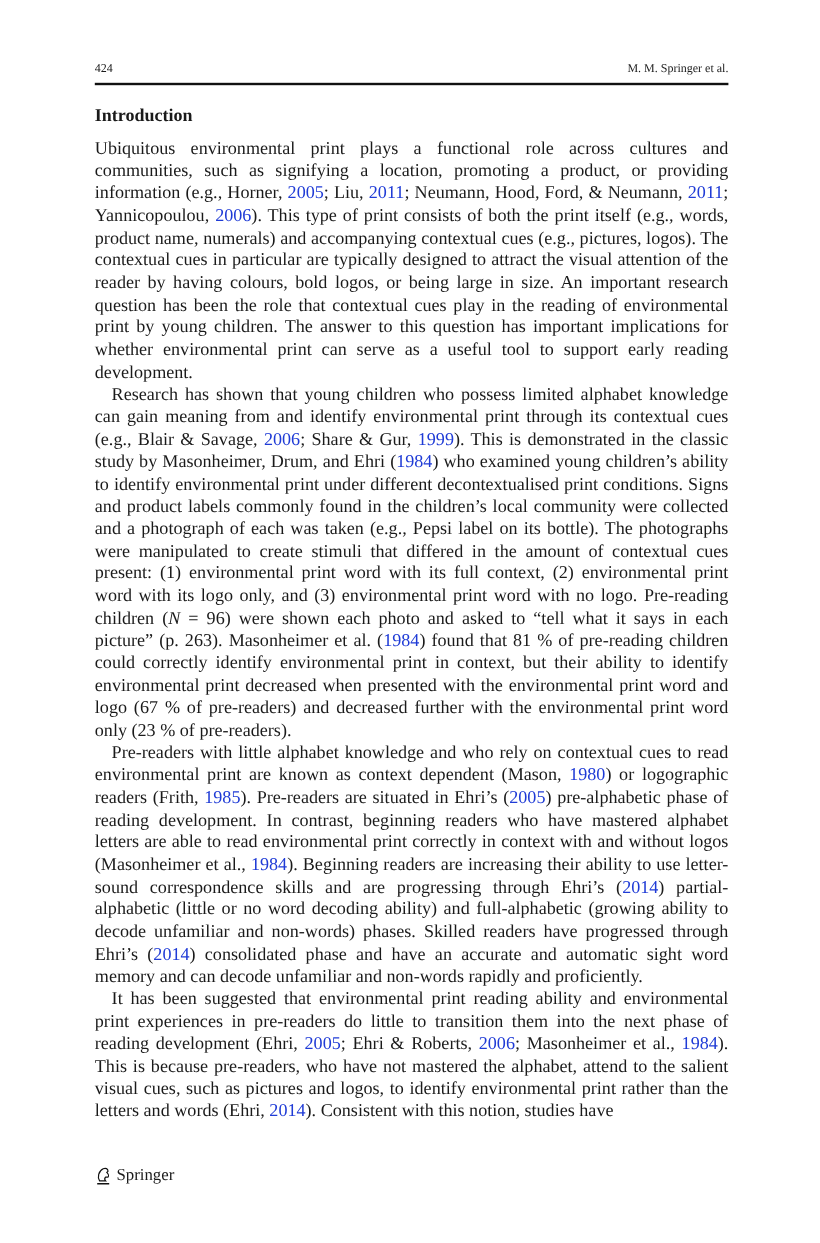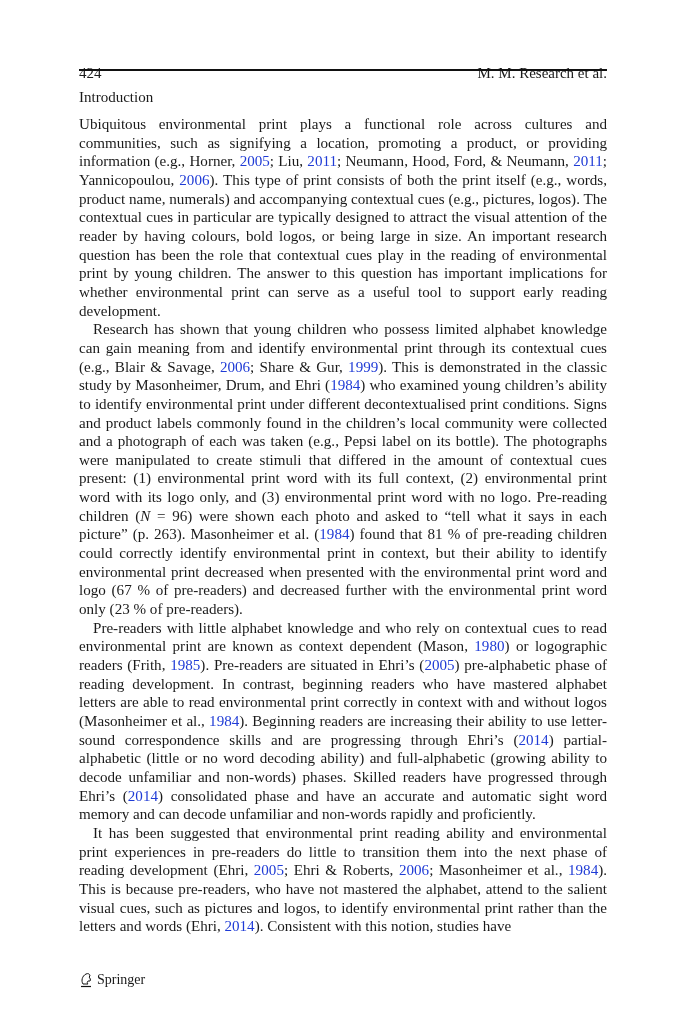--- a/index.html
+++ b/index.html
@@ -1,40 +1,40 @@
 <!DOCTYPE html>
 <html><head>
 <meta charset="utf-8">
 <style>
   html, body { margin: 0; padding: 0; background: #ffffff; }
   body { width: 683px; height: 1036px; position: relative; overflow: hidden;
          font-family: "Liberation Serif", "DejaVu Serif", serif; color: #1a1a1a; }
   .page { position: absolute; left: 79px; top: 0; width: 528px; }
   .running-head { position: absolute; top: 50px; left: 0; width: 528px; height: 16px;
-                  font-size: 15px; line-height: 16px; margin-top: 15px; }
+                  font-size: 10px; line-height: 16px; }
   .running-head .pn { position: absolute; left: 0; top: 0; }
   .running-head .au { position: absolute; right: 0; top: 0; }
   .rule { position: absolute; top: 69px; left: 0; width: 528px; height: 1.5px; background: #111; }
-  .section-title { position: absolute; top: 87px; left: 0; font-weight: normal; font-size: 15px; line-height: 20px; }
+  .section-title { position: absolute; top: 87px; left: 0; font-weight: bold; font-size: 15px; line-height: 20px; }
   .body { position: absolute; top: 115px; left: 0; width: 528px; font-size: 15.1px; line-height: 18.65px;
           text-align: justify; hyphens: none; }
   .body p { margin: 0; }
   .body p.indent { text-indent: 14px; }
   .cite { color: #1f3bd6; }
   .footer { position: absolute; top: 970px; left: 79px; height: 20px; display: flex; align-items: center; gap: 4px;
             font-size: 14px; }
   .logo-icon { width: 14px; height: 16px; display: inline-block; }
 </style>
 </head>
 <body>
 
 <div class="page">
   <div class="running-head">
     <span class="pn">424</span>
-    <span class="au">M. M. Research et al.</span>
+    <span class="au">M. M. Springer et al.</span>
   </div>
   <div class="rule"></div>
   <div class="section-title">Introduction</div>
   <div class="body" id="body">
       <p><span>Ubiquitous environmental print plays a functional role across cultures and communities, such as signifying a location, promoting a product, or providing information (e.g., Horner, </span><a class="cite" style="color: rgb(31, 59, 214); text-decoration: none;">2005</a><span>; Liu, </span><a class="cite" style="color: rgb(31, 59, 214); text-decoration: none;">2011</a><span>; Neumann, Hood, Ford, &amp; Neumann, </span><a class="cite" style="color: rgb(31, 59, 214); text-decoration: none;">2011</a><span>; Yannicopoulou, </span><a class="cite" style="color: rgb(31, 59, 214); text-decoration: none;">2006</a><span>). This type of print consists of both the print itself (e.g., words, product name, numerals) and accompanying contextual cues (e.g., pictures, logos). The contextual cues in particular are typically designed to attract the visual attention of the reader by having colours, bold logos, or being large in size. An important research question has been the role that contextual cues play in the reading of environmental print by young children. The answer to this question has important implications for whether environmental print can serve as a useful tool to support early reading development.</span></p>
       <p class="indent"><span>Research has shown that young children who possess limited alphabet knowledge can gain meaning from and identify environmental print through its contextual cues (e.g., Blair &amp; Savage, </span><a class="cite" style="color: rgb(31, 59, 214); text-decoration: none;">2006</a><span>; Share &amp; Gur, </span><a class="cite" style="color: rgb(31, 59, 214); text-decoration: none;">1999</a><span>). This is demonstrated in the classic study by Masonheimer, Drum, and Ehri (</span><a class="cite" style="color: rgb(31, 59, 214); text-decoration: none;">1984</a><span>) who examined young children’s ability to identify environmental print under different decontextualised print conditions. Signs and product labels commonly found in the children’s local community were collected and a photograph of each was taken (e.g., Pepsi label on its bottle). The photographs were manipulated to create stimuli that differed in the amount of contextual cues present: (1) environmental print word with its full context, (2) environmental print word with its logo only, and (3) environmental print word with no logo. Pre-reading children (</span><i>N</i><span> = 96) were shown each photo and asked to “tell what it says in each picture” (p. 263). Masonheimer et al. (</span><a class="cite" style="color: rgb(31, 59, 214); text-decoration: none;">1984</a><span>) found that 81 % of pre-reading children could correctly identify environmental print in context, but their ability to identify environmental print decreased when presented with the environmental print word and logo (67 % of pre-readers) and decreased further with the environmental print word only (23 % of pre-readers).</span></p>
       <p class="indent"><span>Pre-readers with little alphabet knowledge and who rely on contextual cues to read environmental print are known as context dependent (Mason, </span><a class="cite" style="color: rgb(31, 59, 214); text-decoration: none;">1980</a><span>) or logographic readers (Frith, </span><a class="cite" style="color: rgb(31, 59, 214); text-decoration: none;">1985</a><span>). Pre-readers are situated in Ehri’s (</span><a class="cite" style="color: rgb(31, 59, 214); text-decoration: none;">2005</a><span>) pre-alphabetic phase of reading development. In contrast, beginning readers who have mastered alphabet letters are able to read environmental print correctly in context with and without logos (Masonheimer et al., </span><a class="cite" style="color: rgb(31, 59, 214); text-decoration: none;">1984</a><span>). Beginning readers are increasing their ability to use letter-sound correspondence skills and are progressing through Ehri’s (</span><a class="cite" style="color: rgb(31, 59, 214); text-decoration: none;">2014</a><span>) partial-alphabetic (little or no word decoding ability) and full-alphabetic (growing ability to decode unfamiliar and non-words) phases. Skilled readers have progressed through Ehri’s (</span><a class="cite" style="color: rgb(31, 59, 214); text-decoration: none;">2014</a><span>) consolidated phase and have an accurate and automatic sight word memory and can decode unfamiliar and non-words rapidly and proficiently.</span></p>
       <p class="indent"><span>It has been suggested that environmental print reading ability and environmental print experiences in pre-readers do little to transition them into the next phase of reading development (Ehri, </span><a class="cite" style="color: rgb(31, 59, 214); text-decoration: none;">2005</a><span>; Ehri &amp; Roberts, </span><a class="cite" style="color: rgb(31, 59, 214); text-decoration: none;">2006</a><span>; Masonheimer et al., </span><a class="cite" style="color: rgb(31, 59, 214); text-decoration: none;">1984</a><span>). This is because pre-readers, who have not mastered the alphabet, attend to the salient visual cues, such as pictures and logos, to identify environmental print rather than the letters and words (Ehri, </span><a class="cite" style="color: rgb(31, 59, 214); text-decoration: none;">2014</a><span>). Consistent with this notion, studies have</span></p>
     </div>
 </div>

